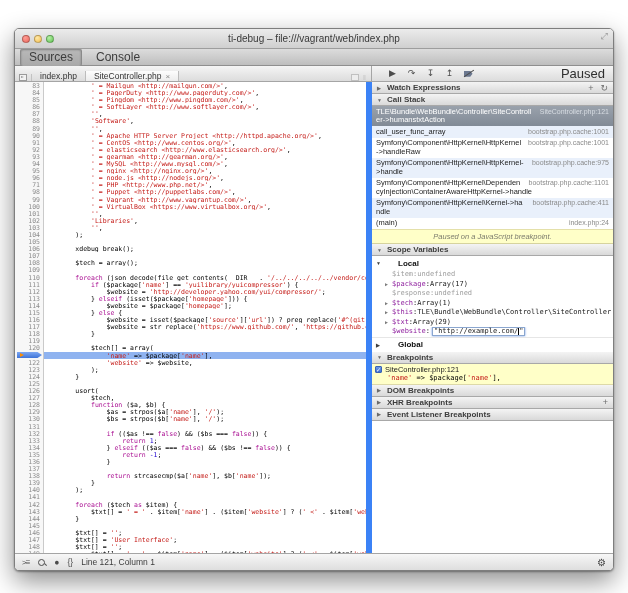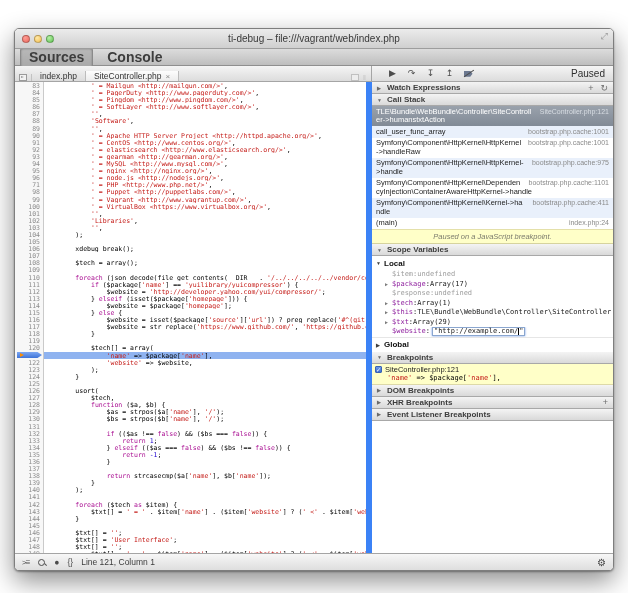--- a/index.html
+++ b/index.html
@@ -16,38 +16,38 @@
   .light{width:8px;height:8px;border-radius:50%;border:1px solid rgba(0,0,0,.25)}
   .light.red{background:radial-gradient(circle at 35% 30%,#ff9d95,#ec6a5e)}
   .light.yellow{background:radial-gradient(circle at 35% 30%,#ffe9a8,#f5bf4f)}
   .light.green{background:radial-gradient(circle at 35% 30%,#b6f0a6,#61c554)}
   .wtitle{position:absolute;left:0;right:0;text-align:center;font-size:10px;color:#393939}
   .resize{position:absolute;right:5px;top:2px;font-size:9px;color:#8a8a8a}
 
   
   .paneltabs{height:17px;flex:none;background:linear-gradient(#dcdcdc,#bebebe);border-bottom:1px solid #8f8f8f;
     display:flex;align-items:center;padding-left:5px;gap:5px}
-  .ptab{font-size:14px;font-weight:bold;color:#3d3d3d;padding:1px 8px 2px;border-radius:3px;border:1px solid transparent}
+  .ptab{font-size:12px;font-weight:normal;color:#3d3d3d;padding:1px 8px 2px;border-radius:3px;border:1px solid transparent}
   .ptab.active{background:linear-gradient(#b9b9b9,#a9a9a9);border-color:#8a8a8a;box-shadow:inset 0 1px 2px rgba(0,0,0,.3)}
 
   
   .tabbar{height:16px;flex:none;display:flex;background:linear-gradient(#f5f5f5,#dcdcdc);border-bottom:1px solid #a5a5a5}
   .tabs-left{width:357px;flex:none;display:flex;align-items:flex-end;border-right:1px solid #a5a5a5}
   .nav-toggle{width:17px;display:flex;align-items:center;justify-content:center;border-right:1px solid #c2c2c2}
   .navsq{width:8px;height:7px;border:1px solid #9a9a9a;position:relative;background:#f2f2f2}
   .navsq:after{content:"";position:absolute;left:1px;top:1px;border-top:1.5px solid transparent;border-bottom:1.5px solid transparent;border-left:3px solid #9a9a9a}
   .ftab{display:flex;align-items:center;font-size:8.5px;color:#333;padding:0 8px;border-right:1px solid #bcbcbc;white-space:nowrap}
   .ftab.active{background:linear-gradient(#fdfdfd,#ececec)}
   .ftab .close{margin-left:4px;color:#8a8a8a;font-size:8px}
   .tab-overflow{margin-left:auto;display:flex;align-items:center;gap:4px;padding-right:4px;color:#b9b9b9}
   .ovsq{width:8px;height:7px;border:1px solid #c0c0c0;background:#ededed}
   .ovbars{font-size:7px;color:#c4c4c4;letter-spacing:1px}
   .debugbar{flex:1;display:flex;align-items:center;padding-left:11px}
   .dbtn{width:19px;text-align:center;font-size:9px;color:#4c4c4c;line-height:15px}
-  .paused{margin-left:auto;padding-right:8px;font-size:10px;color:#2f2f2f}
+  .paused{margin-left:auto;padding-right:8px;font-size:13px;color:#2f2f2f}
 
   
   .content{flex:1;display:flex;min-height:0}
 
   
   .editor{width:357px;flex:none;display:flex;background:#fff;border-right:6px solid #3b82f6;overflow:hidden}
   .gutter{width:29px;flex:none;background:#f7f7f7;border-right:1px solid #cacaca}
   .gn{height:7.1px;line-height:7.1px;font:6.5px "DejaVu Sans Mono",monospace;color:#8d8d8d;text-align:right;padding-right:3px;position:relative}
   .gn.bp{color:transparent}
   .bptag{position:absolute;left:2px;right:1px;top:.5px;height:6px;
@@ -67,21 +67,21 @@
   .tri{font-size:5px;color:#6b6b6b;width:6px;flex:none}
   .actions{margin-left:auto;display:flex;gap:7px;font-weight:normal;color:#6f6f6f;font-size:9px}
   .frame{padding:1.5px 4px;font-size:7.5px;line-height:8.5px;color:#1e1e1e;overflow:hidden}
   .frame .loc{float:right;color:#8a8a8a;font-size:7px;margin-left:6px}
   .frame .fname{word-break:break-all}
   .frame.alt{background:#e9f0fb}
   .frame.sel{background:linear-gradient(#9aa2ac,#818a96);color:#fff}
   .frame.sel .loc{color:#d7dce2}
   .pausedbar{background:#ffffc8;border-top:1px solid #e4e0a9;border-bottom:1px solid #d6d39e;
     color:#7c7c6d;font-style:italic;text-align:center;font-size:7.5px;padding:2px 0}
-  .subhead{display:flex;align-items:center;gap:2px;font-size:8px;font-weight:bold;color:#101010;padding:2.5px 4px}
+  .subhead{display:flex;align-items:center;gap:16px;font-size:8px;font-weight:bold;color:#101010;padding:2.5px 4px}
   .subhead .tri{color:#404040}
   .subhead.global{border-top:1px solid #e6e6e6}
   .scopeitem{font:7px "DejaVu Sans Mono",monospace;line-height:9.5px;padding-left:13px;display:flex;
     white-space:nowrap;overflow:hidden;color:#1a1a1a}
   .scopeitem .tri{font-size:5px;margin-right:1px;width:6px;flex:none;color:#7d7d7d}
   .vname{color:#8e1f9e}
   .scopeitem.muted,.scopeitem.muted .vname{color:#9d9d9d}
   .editbox{display:inline-flex;align-items:center;background:#fff;border:1px solid #8aa6cf;
     box-shadow:0 0 2px rgba(90,140,230,.9);padding:0 1px;margin-left:2px;height:9px}
   .caret{width:1px;height:7px;background:#000;display:inline-block}

